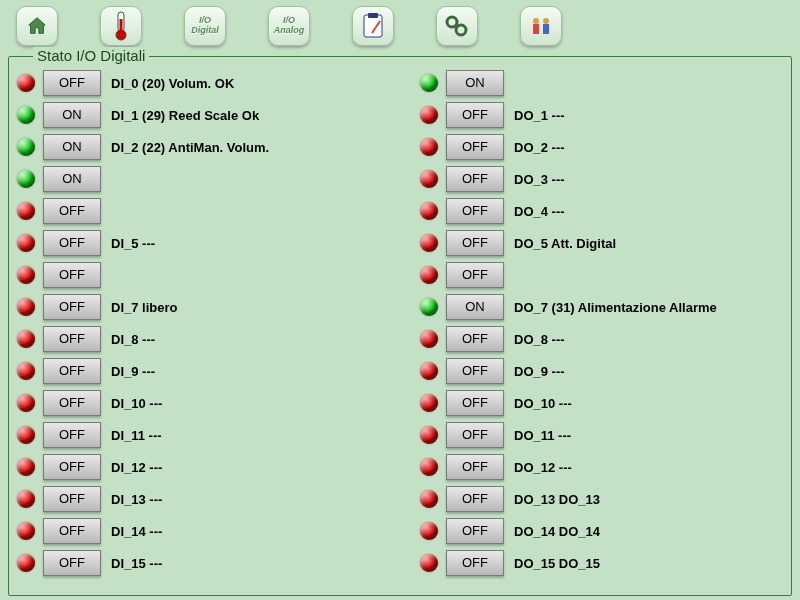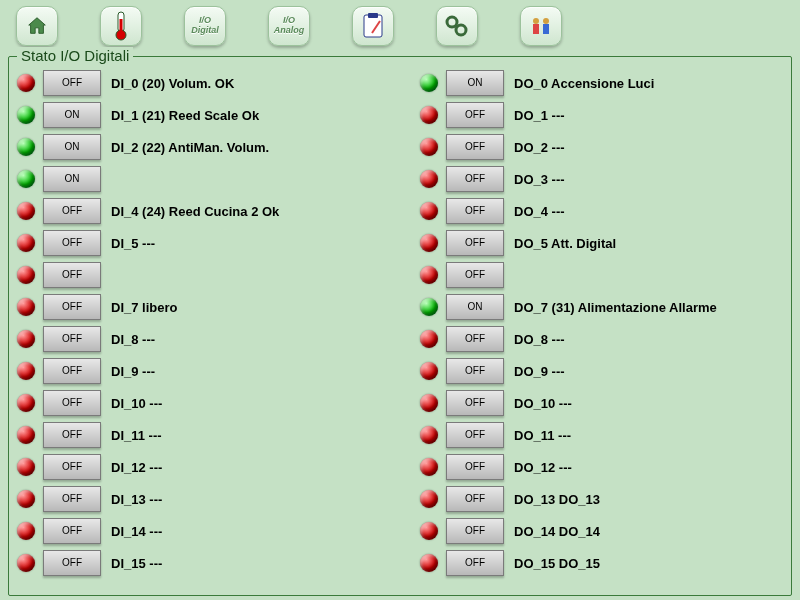--- a/index.html
+++ b/index.html
@@ -43,21 +43,21 @@
     margin: 6px 8px 4px 8px;
     border: 1px solid #3a7a3a;
     border-radius: 2px;
     position: relative;
     height: 540px;
     padding: 10px 8px 6px 8px;
   }
   .legend {
     position: absolute;
     top: -10px;
-    left: 8px;
+    left: 24px;
     background: #c5e1c5;
     padding: 0 4px;
     font-size: 15px;
     color: #1a4a1a;
   }
   .cols {
     display: flex;
     gap: 40px;
   }
   .col {
@@ -76,21 +76,21 @@
     box-shadow: inset -2px -3px 4px rgba(0,0,0,0.45), inset 2px 2px 3px rgba(255,255,255,0.5), 0 0 2px rgba(0,0,0,0.4);
   }
   .led.red { background: radial-gradient(circle at 35% 30%, #ff9a9a, #d40000 55%, #7a0000); }
   .led.green { background: radial-gradient(circle at 35% 30%, #b6ffb6, #0b0 55%, #073); }
   .toggle {
     width: 58px;
     height: 26px;
     background: linear-gradient(#e8e8e8, #b8b8b8);
     border: 1px solid #7a7a7a;
     box-shadow: 0 2px 2px rgba(0,0,0,0.25);
-    font-size: 10px;
+    font-size: 13px;
     text-align: center;
     line-height: 24px;
     cursor: pointer;
     margin-right: 10px;
   }
   .label {
     white-space: nowrap;
     font-weight: bold;
   }
 </style>
@@ -146,35 +146,34 @@
   <div class="cols">
     <div class="col" id="col-di">
         <div class="row">
           <div class="led red"></div>
           <div class="toggle">OFF</div>
           <div class="label">DI_0  (20) Volum. OK</div>
         </div>
         <div class="row">
           <div class="led green"></div>
           <div class="toggle">ON</div>
-          <div class="label">DI_1  (21) Reed Scale Ok</div>
+          <div class="label">DI_1  (29) Reed Scale Ok</div>
         </div>
         <div class="row">
           <div class="led green"></div>
           <div class="toggle">ON</div>
           <div class="label">DI_2  (22) AntiMan. Volum.</div>
         </div>
         <div class="row">
           <div class="led green"></div>
           <div class="toggle">ON</div>
         </div>
         <div class="row">
           <div class="led red"></div>
           <div class="toggle">OFF</div>
-          <div class="label">DI_4  (24) Reed Cucina 2 Ok</div>
         </div>
         <div class="row">
           <div class="led red"></div>
           <div class="toggle">OFF</div>
           <div class="label">DI_5  ---</div>
         </div>
         <div class="row">
           <div class="led red"></div>
           <div class="toggle">OFF</div>
         </div>
@@ -221,21 +220,20 @@
         <div class="row">
           <div class="led red"></div>
           <div class="toggle">OFF</div>
           <div class="label">DI_15  ---</div>
         </div>
       </div>
     <div class="col" id="col-do">
         <div class="row">
           <div class="led green"></div>
           <div class="toggle">ON</div>
-          <div class="label">DO_0  Accensione Luci</div>
         </div>
         <div class="row">
           <div class="led red"></div>
           <div class="toggle">OFF</div>
           <div class="label">DO_1  ---</div>
         </div>
         <div class="row">
           <div class="led red"></div>
           <div class="toggle">OFF</div>
           <div class="label">DO_2  ---</div>

